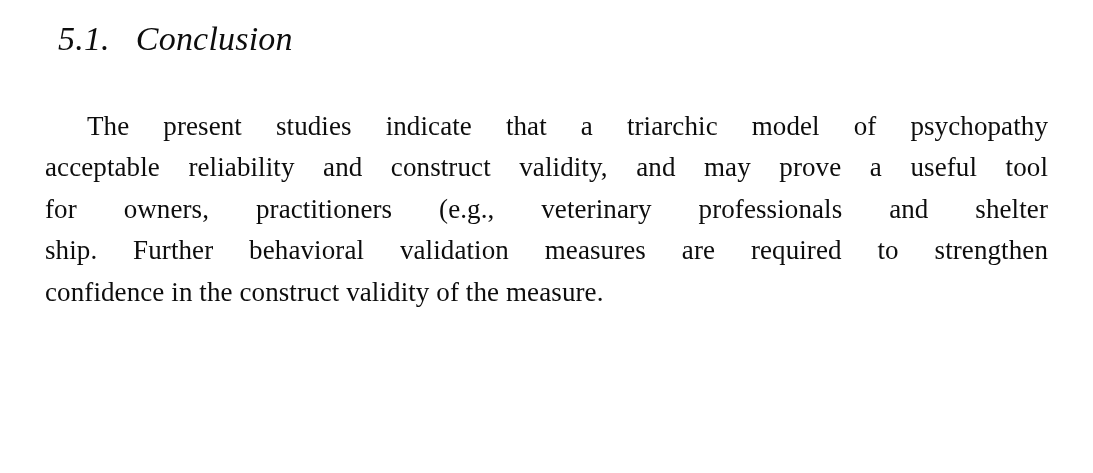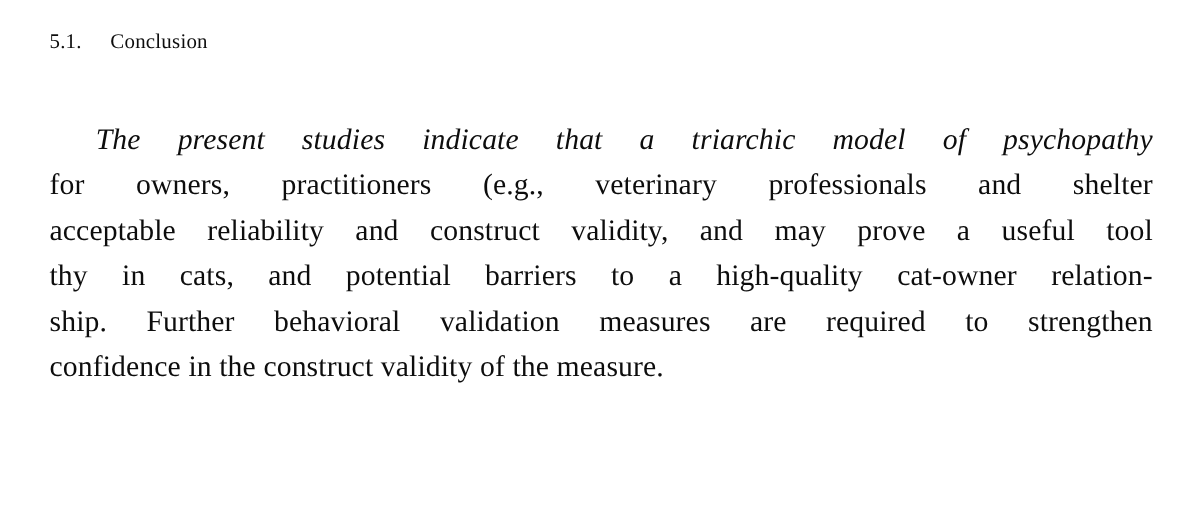--- a/index.html
+++ b/index.html
@@ -11,23 +11,24 @@
     position: relative;
     width: 1093px;
     height: 473px;
     background: #ffffff;
     overflow: hidden;
     font-family: "Liberation Serif", "DejaVu Serif", serif;
     color: #0d0d0d;
   }
   .section-heading {
     position: absolute;
-    left: 45px;
+    left: 58px;
     top: 22px;
-    font-size: 19px;
+    font-style: italic;
+    font-size: 34px;
     line-height: 34px;
     white-space: nowrap;
     letter-spacing: 0.2px;
   }
   .section-heading .sec-num {
     margin-right: 26px;
   }
   .paragraph {
     position: absolute;
     left: 45px;
@@ -38,38 +39,36 @@
   .para-line {
     height: 41.4px;
     line-height: 41.4px;
     text-align: justify;
     text-align-last: justify;
     white-space: normal;
     letter-spacing: 0.1px;
   }
   .para-line.first {
     text-indent: 42px;
-    font-style: italic;
   }
   .para-line.last {
     text-align: left;
     text-align-last: left;
   }
 </style>
 </head>
 <body>
 
 <div class="page">
 
   <h2 class="section-heading" style="margin:0; font-weight:normal;">
     <span class="sec-num">5.1.</span><span>Conclusion</span>
   </h2>
 
   <div class="paragraph">
     <div class="para-line first">The present studies indicate that a triarchic model of psychopathy</div>
+    <div class="para-line">acceptable reliability and construct validity, and may prove a useful tool</div>
     <div class="para-line">for owners, practitioners (e.g., veterinary professionals and shelter</div>
-    <div class="para-line">acceptable reliability and construct validity, and may prove a useful tool</div>
-    <div class="para-line">thy in cats, and potential barriers to a high-quality cat-owner relation-</div>
     <div class="para-line">ship. Further behavioral validation measures are required to strengthen</div>
     <div class="para-line last">confidence in the construct validity of the measure.</div>
   </div>
 
 </div>
 
 </body></html>

